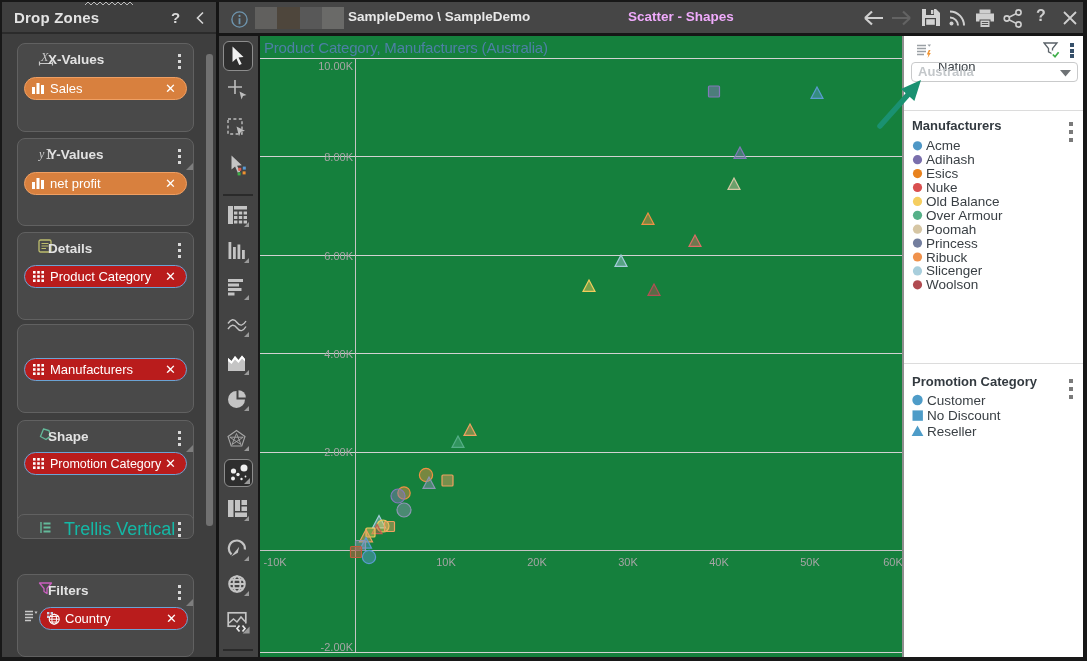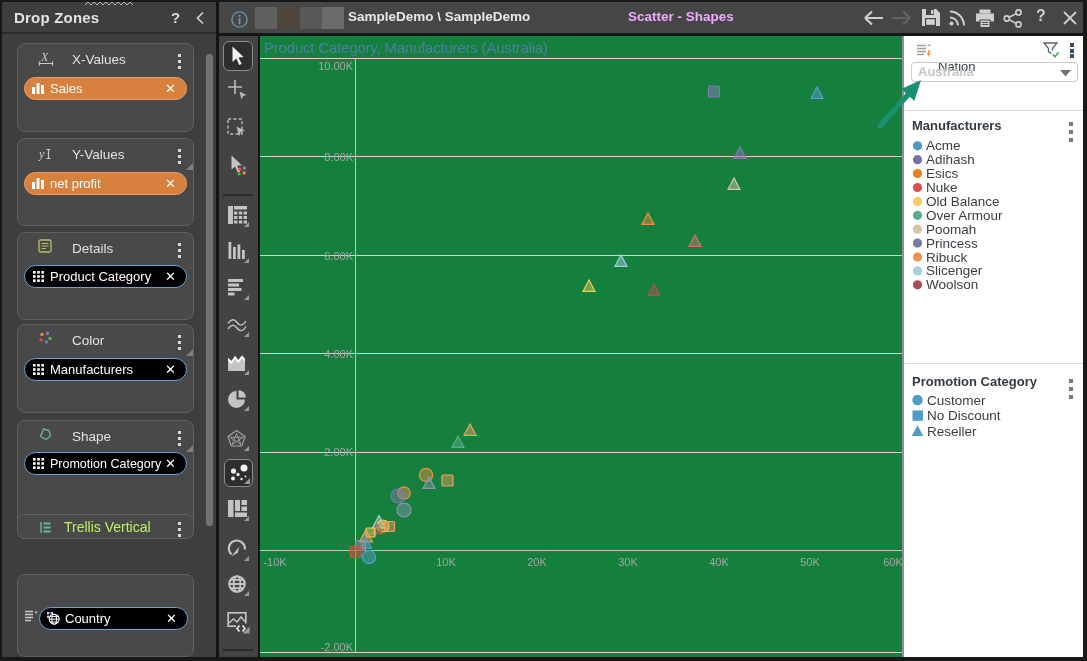--- a/index.html
+++ b/index.html
@@ -7,30 +7,30 @@
   font-family:"Liberation Sans", sans-serif; }
 #app { position:absolute; left:0; top:0; width:1087px; height:661px; background:#181818; }
 
 #leftpanel { position:absolute; left:2px; top:2px; width:214px; height:655px; background:#3e3e3e; }
 #lp-head { position:absolute; left:0; top:0; width:214px; height:30px; }
 #lp-head .t { position:absolute; left:12px; top:7px; font-size:15px; font-weight:bold; color:#e3e3e3; letter-spacing:0.2px;}
 #lp-head .q { position:absolute; left:169px; top:7px; font-size:15px; font-weight:bold; color:#dadada; }
 #lp-divider { position:absolute; left:0; top:30px; width:214px; height:2px; background:#2b2b2b; }
 .card { position:absolute; left:15px; width:177px; background:#494949; border:1px solid #616161; border-radius:8px; }
 .card .hd { position:absolute; left:0; top:0; height:32px; width:100%; }
-.card .hd .ttl { position:absolute; left:54px; top:8px; font-size:13.5px; font-weight:normal; color:#e2e2e2; }
+.card .hd .ttl { position:absolute; left:30px; top:8px; font-size:13.5px; font-weight:bold; color:#e2e2e2; }
 .card .hd .ico { position:absolute; left:20px; top:6px; width:16px; height:18px; }
 .kebab { position:absolute; right:12px; width:3px; }
 .kebab i { display:block; width:3px; height:3px; background:#d8d8d8; margin-bottom:3.2px; }
 .pill { position:absolute; left:6px; height:23px; border-radius:12px; color:#fff; font-size:13px; display:flex; align-items:center; white-space:nowrap; }
 .pill.orange { background:#d8803e; border:1px solid #ef9f63; }
-.pill.blue { background:#000000; border:1px solid #6ba3d4; }
+.pill.blue { background:#b91c1c; border:1px solid #6ba3d4; }
 .pill .px { margin-left:auto; margin-right:10px; color:#fff; font-size:13px; }
 .rowcard { position:absolute; left:15px; width:177px; height:25px; background:#494949; border:1px solid #616161; border-radius:7px; }
-.rowcard .ttl { position:absolute; left:46px; top:4px; font-size:14px; color:#bef264; }
+.rowcard .ttl { position:absolute; left:46px; top:4px; font-size:18px; color:#14b8a6; }
 #lp-scroll { position:absolute; left:204px; top:52px; width:7px; height:472px; background:#717171; border-radius:3px; }
 
 #sep1 { position:absolute; left:216px; top:2px; width:3px; height:655px; background:#141414; }
 #toolbar { position:absolute; left:219px; top:36px; width:39px; height:621px; background:#434343; }
 #sep2 { position:absolute; left:258px; top:36px; width:2px; height:621px; background:#161616; }
 
 #topbar { position:absolute; left:219px; top:2px; width:864px; height:31px; background:#464646; }
 #topblack { position:absolute; left:219px; top:33px; width:864px; height:3px; background:#161616; }
 
 #chart { position:absolute; left:260px; top:36px; width:642px; height:621px; background:#15803d; }
@@ -189,38 +189,20 @@
               <rect x="4.2" y="8.4" width="2.6" height="2.6"></rect>
               <rect x="8.4" y="8.4" width="2.6" height="2.6"></rect>
             </g>
         </svg>
         <span style="margin-left:6px;">Product Category</span>
         <span class="px">✕</span>
       </div>
     </div>
 
     <div class="card" style="top:322px; height:89px;">
-      <div class="hd">
-        <span class="ico"><svg width="15" height="15" viewBox="0 0 15 15">
-          <circle cx="4" cy="3.5" r="1.7" fill="#e09040"></circle>
-              <circle cx="9.5" cy="2.5" r="1.7" fill="#9a6fc0"></circle>
-          <circle cx="12" cy="7.5" r="1.7" fill="#60a860"></circle>
-              <circle cx="3" cy="9" r="1.7" fill="#c05555"></circle>
-          <circle cx="8.5" cy="11" r="1.7" fill="#5585c0"></circle>
-        </svg></span>
-        <span class="ttl">Color</span>
-        <span class="kebab" style="top:10px;">
-            <i></i>
-            <i></i>
-            <i></i>
-          </span>
-        <svg width="7" height="7" style="position:absolute; right:0px; top:24px;" viewBox="0 0 7 7">
-            <path d="M7 0 L7 7 L0 7 Z" fill="#7e7e7e"></path>
-          </svg>
-      </div>
       <div class="pill blue" style="top:33px; width:163px;">
         <svg width="11" height="11" style="margin-left:8px;" viewBox="0 0 11 11">
           <g fill="#fff">
               <rect x="0" y="0" width="2.6" height="2.6"></rect>
               <rect x="4.2" y="0" width="2.6" height="2.6"></rect>
               <rect x="8.4" y="0" width="2.6" height="2.6"></rect>
               <rect x="0" y="4.2" width="2.6" height="2.6"></rect>
               <rect x="4.2" y="4.2" width="2.6" height="2.6"></rect>
               <rect x="8.4" y="4.2" width="2.6" height="2.6"></rect>
               <rect x="0" y="8.4" width="2.6" height="2.6"></rect>
@@ -274,20 +256,34 @@
       </svg></span>
       <span class="ttl">Trellis Vertical</span>
       <span class="kebab" style="top:7px;">
           <i></i>
           <i></i>
           <i></i>
         </span>
     </div>
 
     <div class="card" style="top:572px; height:83px;">
+      <div class="hd">
+        <span class="ico"><svg width="15" height="15" viewBox="0 0 15 15">
+          <path d="M1.5 2 h12 L9 7.5 v5 L6 10.5 v-3 Z" fill="none" stroke="#cb5fc0" stroke-width="1.3" stroke-linejoin="round"></path>
+        </svg></span>
+        <span class="ttl">Filters</span>
+        <span class="kebab" style="top:10px;">
+            <i></i>
+            <i></i>
+            <i></i>
+          </span>
+        <svg width="7" height="7" style="position:absolute; right:0px; top:24px;" viewBox="0 0 7 7">
+            <path d="M7 0 L7 7 L0 7 Z" fill="#7e7e7e"></path>
+          </svg>
+      </div>
       <span style="position:absolute; left:6px; top:34px;"><svg width="14" height="14" viewBox="0 0 14 14">
         <path d="M1 2.5 h8 M1 5.5 h8 M1 8.5 h8 M1 11.5 h6" stroke="#c9c9c9" stroke-width="1.5"></path>
         <path d="M10.5 2.5 l3 0 l-1.5 2.5 Z" fill="#c9c9c9"></path>
       </svg></span>
       <div class="pill blue" style="top:32px; left:21px; width:149px;">
         <svg width="13" height="13" style="margin-left:7px;" viewBox="0 0 13 13">
           <g fill="#c8d4e8">
               <rect x="0" y="0" width="2.4" height="2.4"></rect>
               <rect x="3.6" y="0" width="2.4" height="2.4"></rect>
               <rect x="0" y="3.6" width="2.4" height="2.4"></rect>

